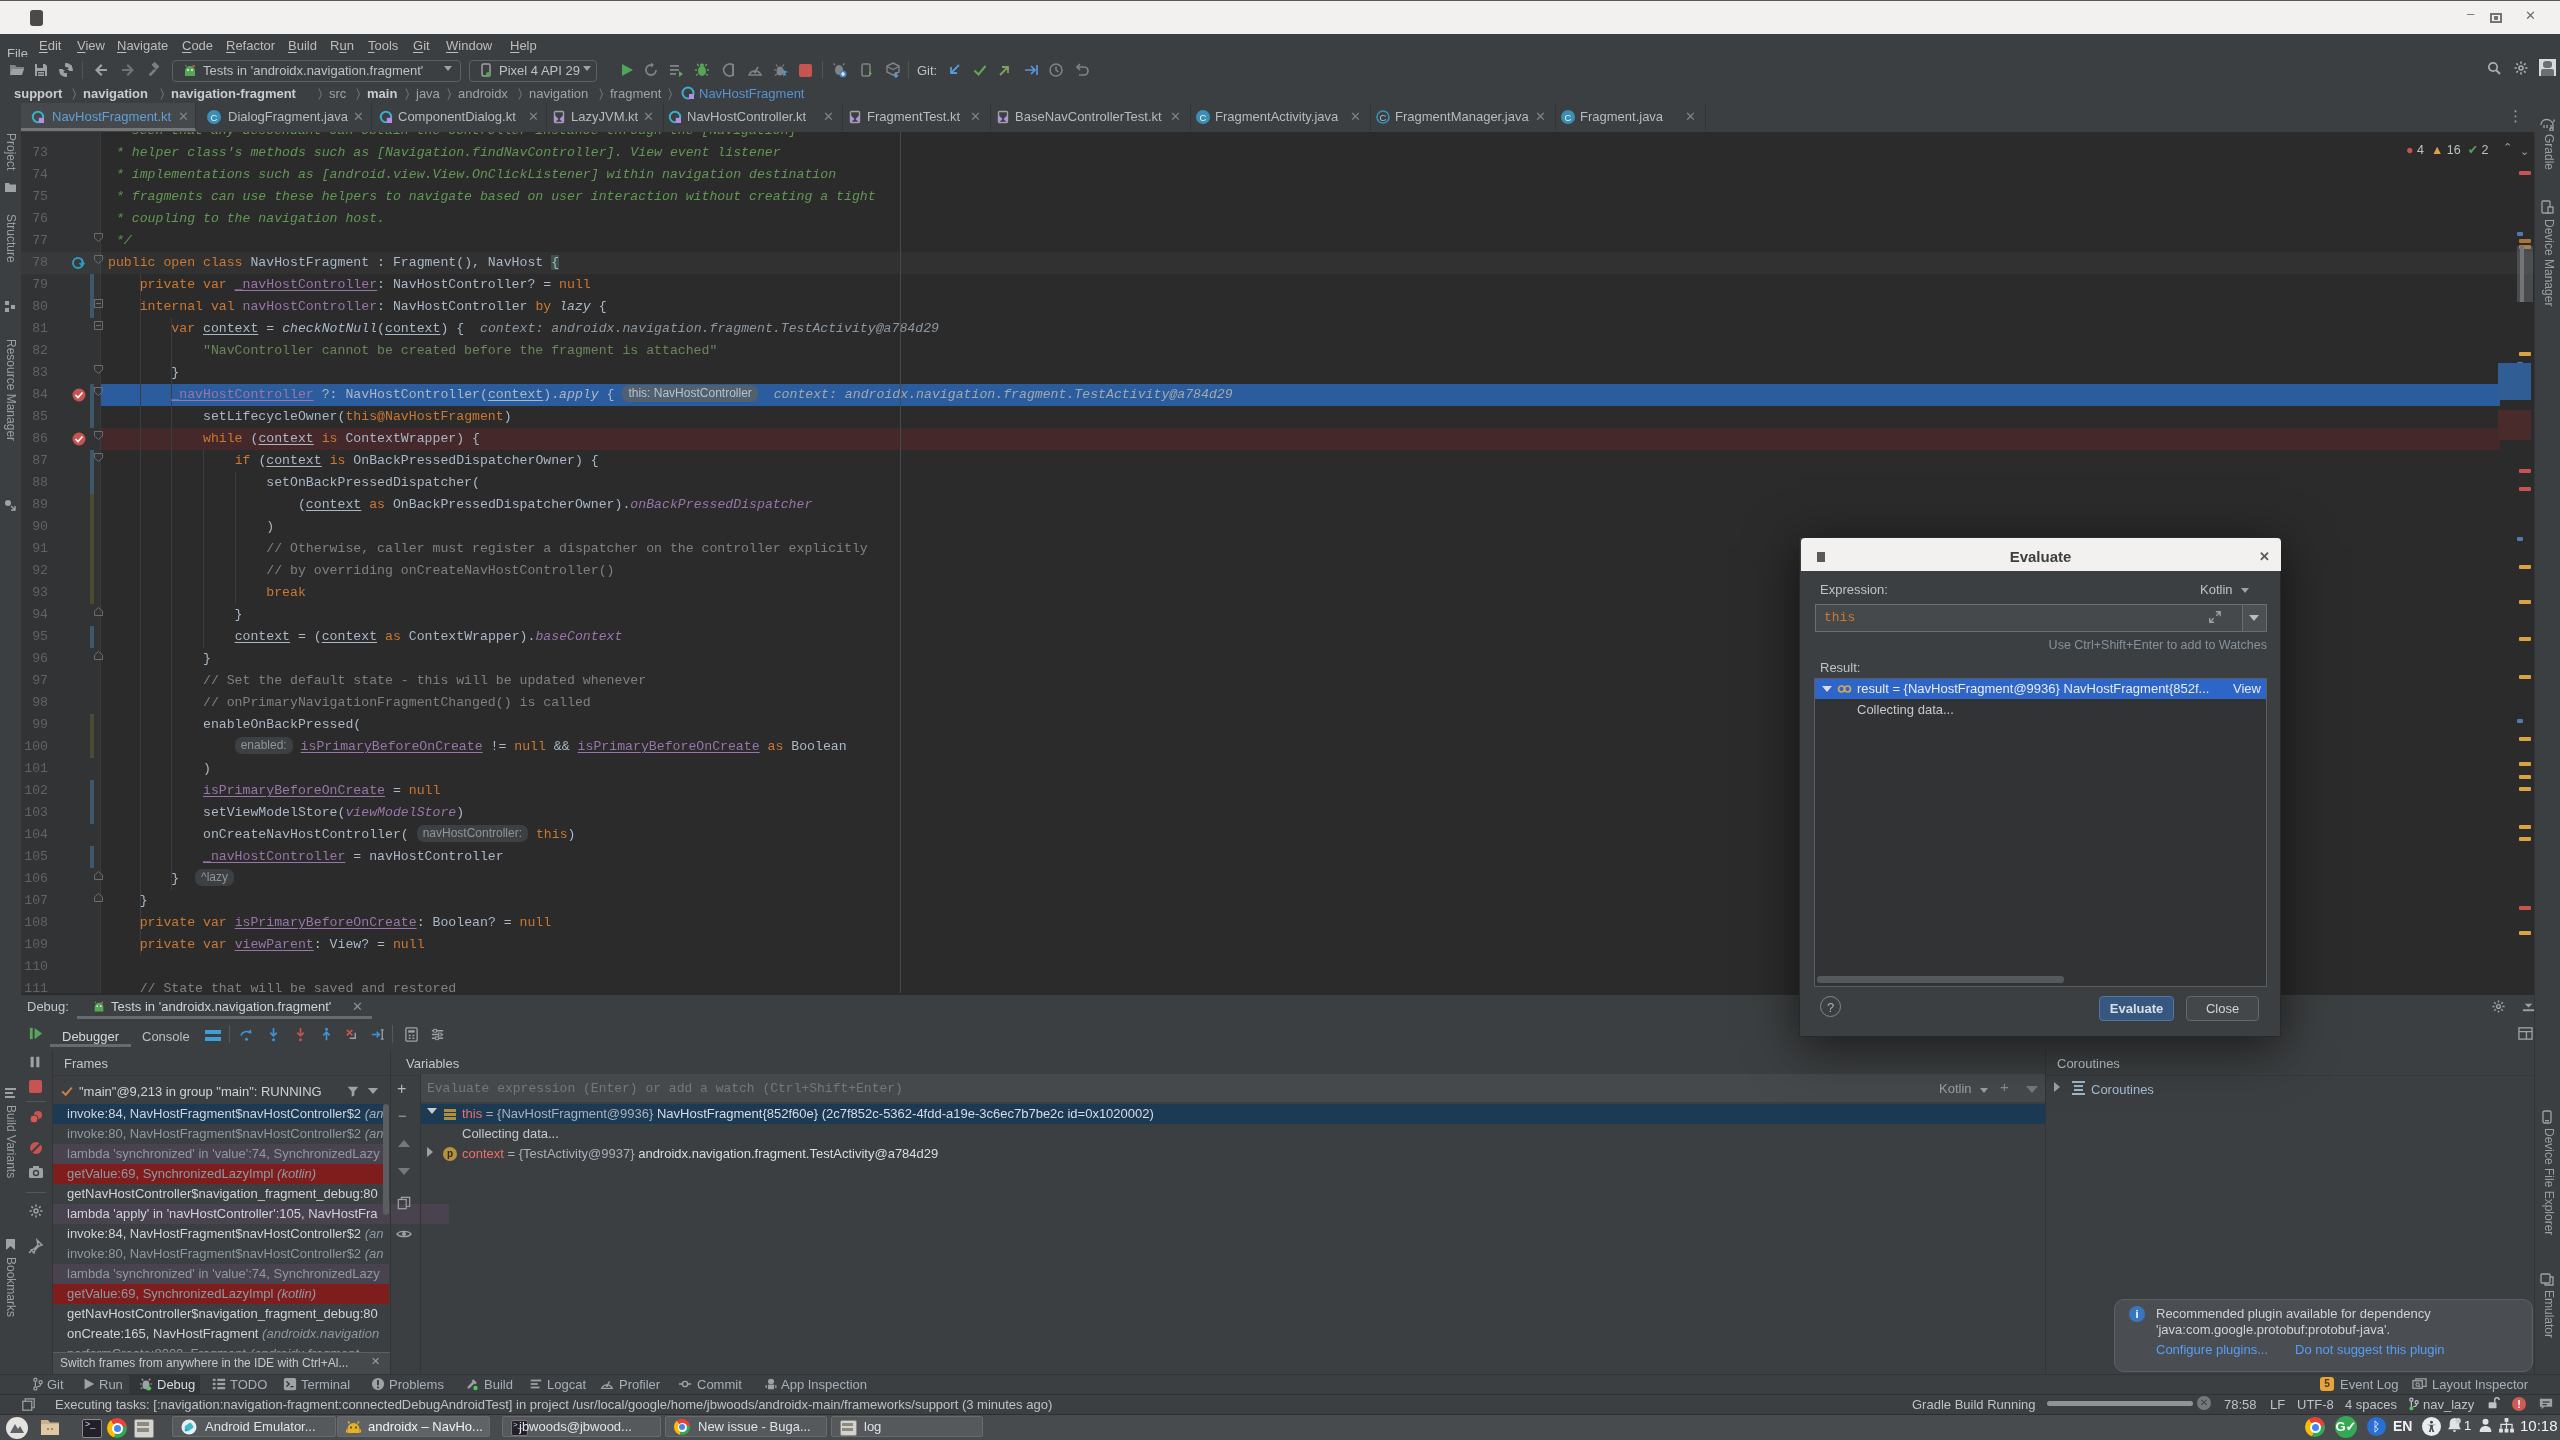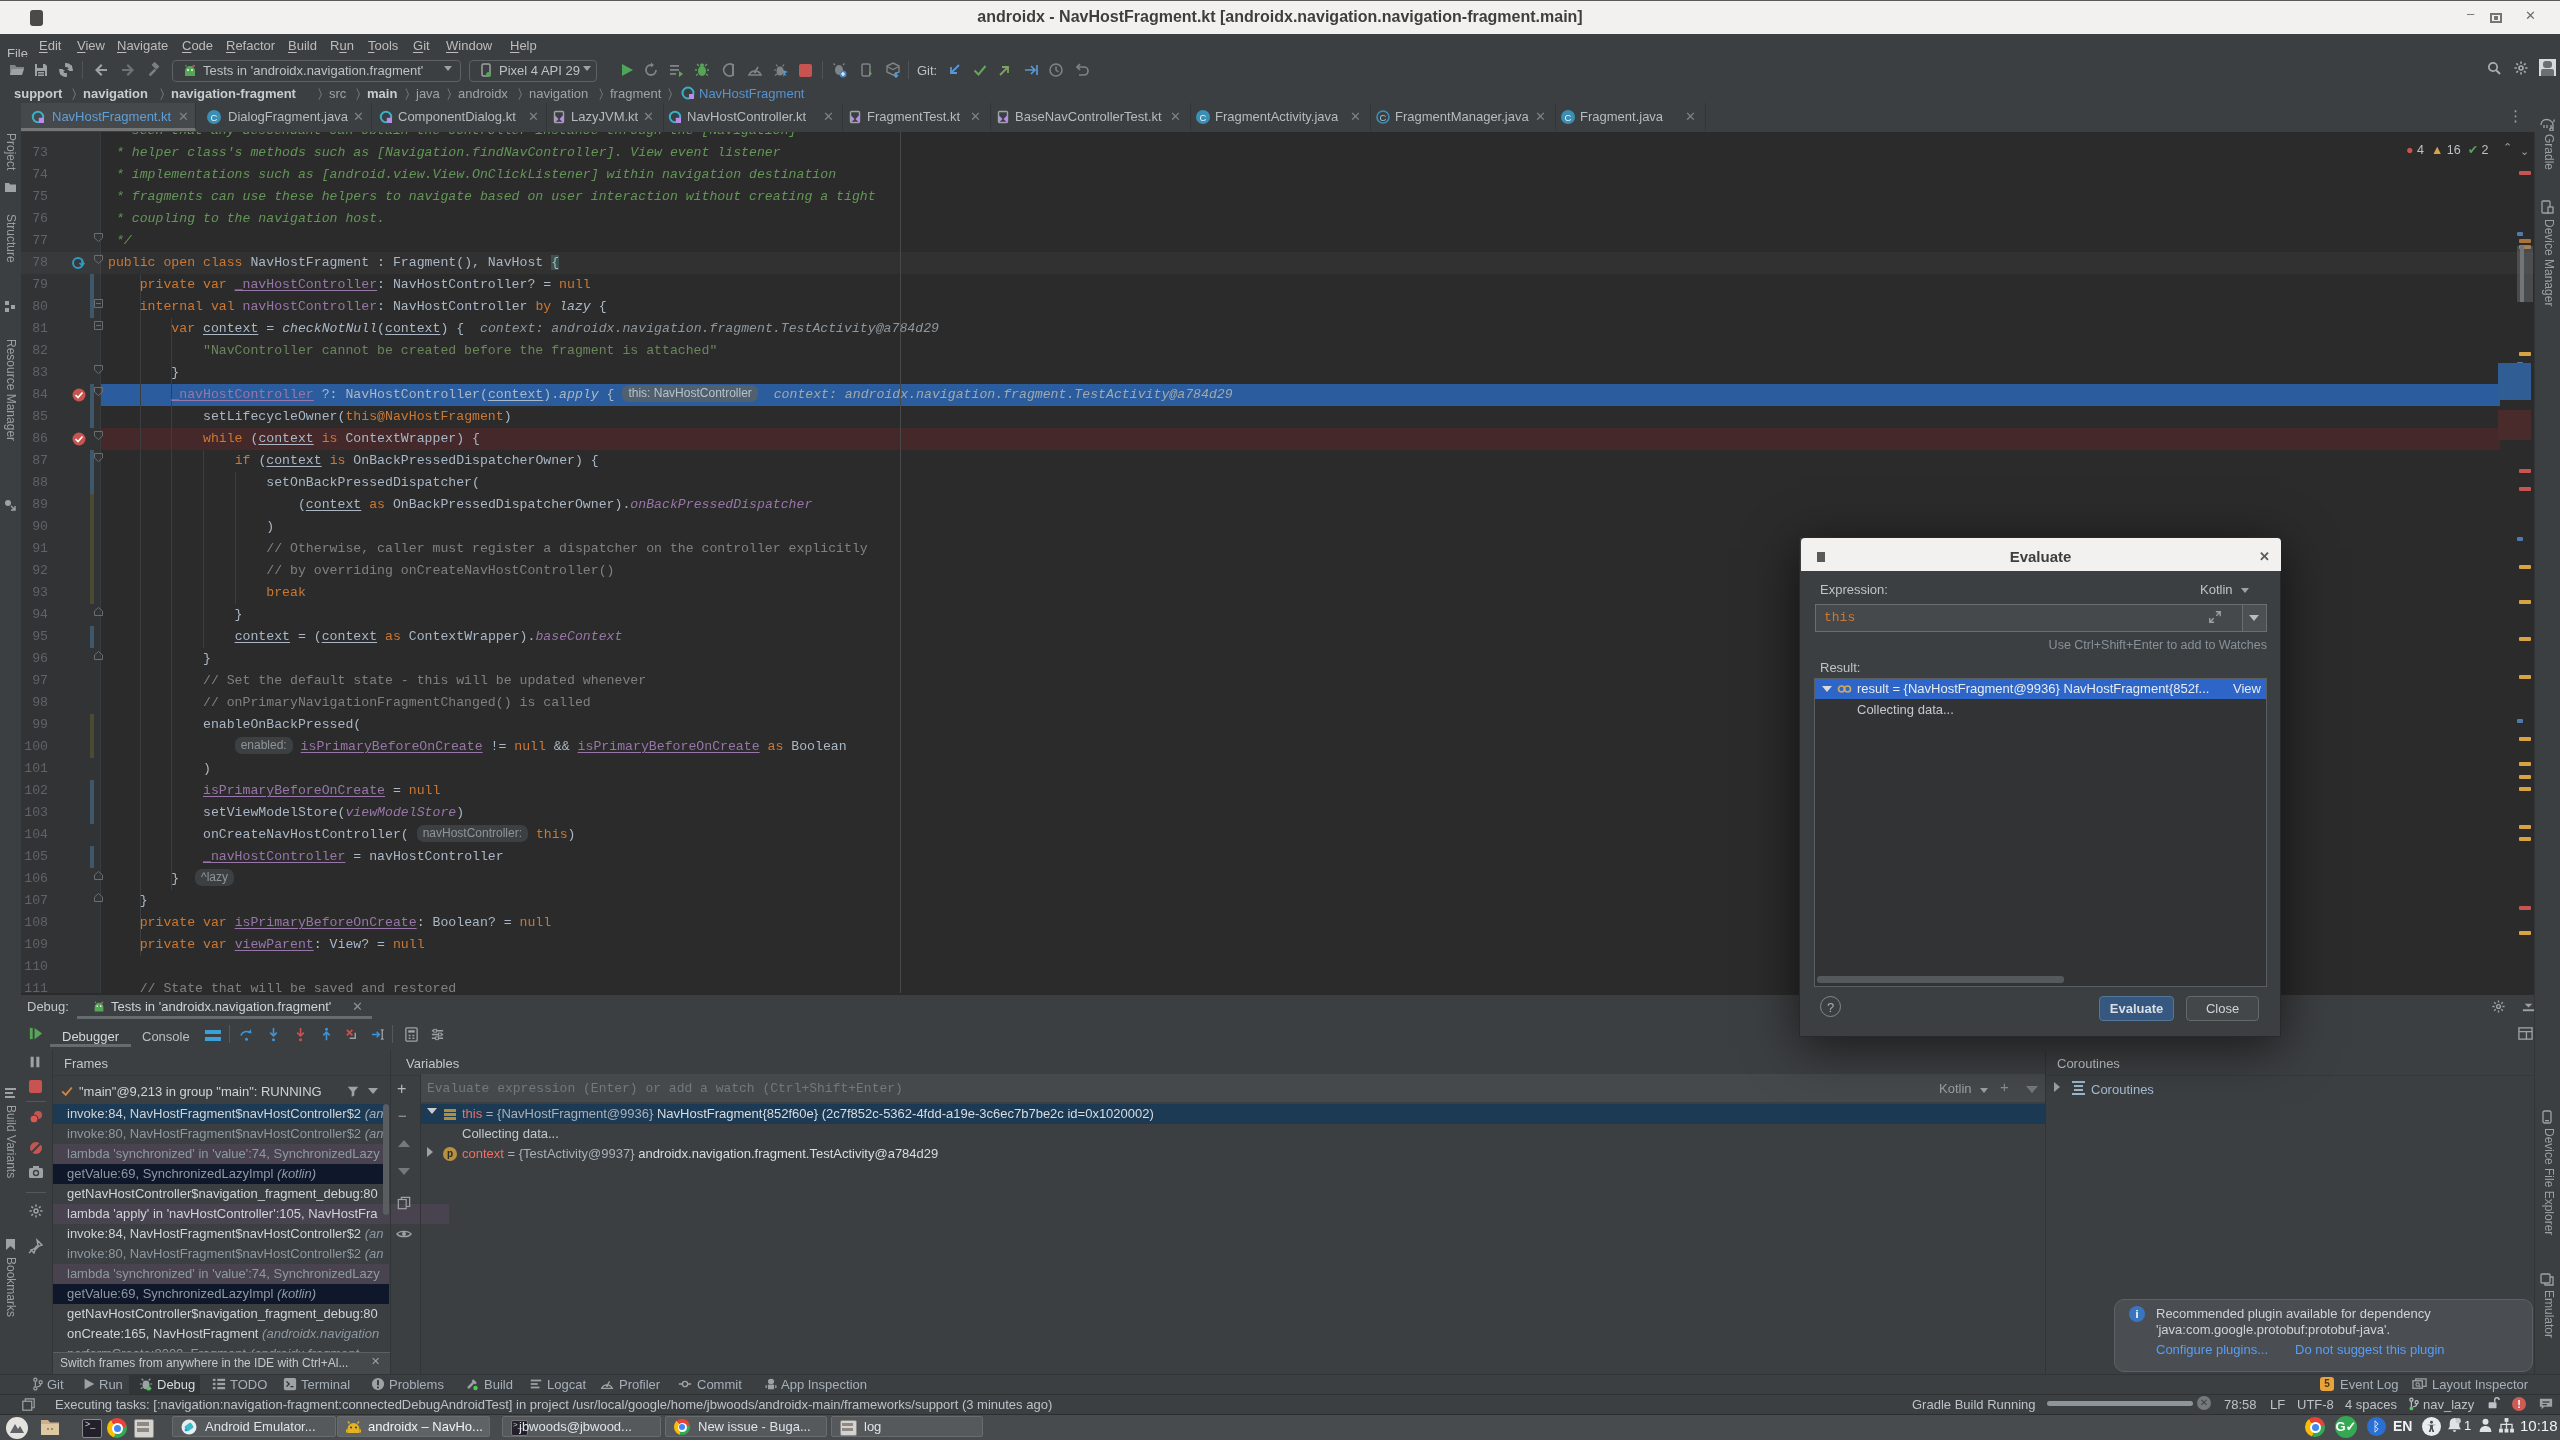--- a/index.html
+++ b/index.html
@@ -48,39 +48,38 @@
 #lstrip2{left:0;top:993px;width:21px;height:381px;background:#3c3f41;}
 #rstrip{left:2534px;top:132px;width:26px;height:1242px;background:#3c3f41;border-left:1px solid #323537;}
 
 #debug{left:21px;top:993px;width:2513px;height:381px;background:#3c3f41;border-top:2px solid #2b2b2b;box-sizing:border-box;}
 .hdr{color:#c2c7cc;}
 .row{position:absolute;height:20px;line-height:20px;white-space:nowrap;overflow:hidden;}
 .gray{color:#8d99a2;}
 .white{color:#cdd3d8;}
 .selrow{background:#1d3a55;}
 .purrow{background:#49424f;}
-.olvrow{background:#0f172a;}
+.olvrow{background:#7f1d1d;}
 
 #botbar{left:0;top:1374px;width:2560px;height:20px;background:#3c3f41;border-top:1px solid #323537;box-sizing:border-box;}
 .bitem{top:1377px;color:#a6b0ba;}
 #statusbar{left:0;top:1394px;width:2560px;height:20px;background:#3c3f41;border-top:1px solid #2f3133;box-sizing:border-box;}
 #taskbar{left:0;top:1414px;width:2560px;height:26px;background:#474b4e;border-top:1px solid #2c2e30;box-sizing:border-box;}
 .tbtn{top:1416px;height:21px;background:#55595c;border:1px solid #686c6f;border-radius:2px;color:#dde4ea;box-sizing:border-box;}
 .tbtn .tx{position:absolute;top:2px;white-space:nowrap;overflow:hidden;}
 
 #dlg{left:1799px;top:537px;width:482px;height:500px;background:#3c3f41;border:1px solid #27292a;box-sizing:border-box;box-shadow:0 10px 48px rgba(0,0,0,0.6);z-index:40;}
 .btn{box-sizing:border-box;height:25px;border-radius:4px;text-align:center;line-height:23px;}
 svg{display:block;}
 .ic{position:absolute;}
 </style></head>
 <body>
 <div id="root">
 
 <div class="a" id="titlebar"></div>
-<div class="a" id="title">androidx - NavHostFragment.kt [androidx.navigation.navigation-fragment.main]</div>
 <div class="a" style="left:30px;top:10px;width:13px;height:16px;background:#4a4a4a;border-radius:3px;"></div>
 <div class="a winbtn" style="left:2467px;top:6px;">–</div>
 <div class="a winbtn" style="left:2490px;top:13px;width:12px;height:10px;border:2px solid #747474;box-sizing:border-box;"></div>
     <div class="a" style="left:2494px;top:16px;width:4px;height:4px;background:#747474;"></div>
 <div class="a winbtn" style="left:2525px;top:8px;font-size:13px;">✕</div>
 
 <div class="a" id="menubar"></div>
 <div class="a menu" style="left:7px;margin-top:8px;"><u>F</u>ile</div>
 <div class="a menu" style="left:39px;"><u>E</u>dit</div>
 <div class="a menu" style="left:77px;"><u>V</u>iew</div>

